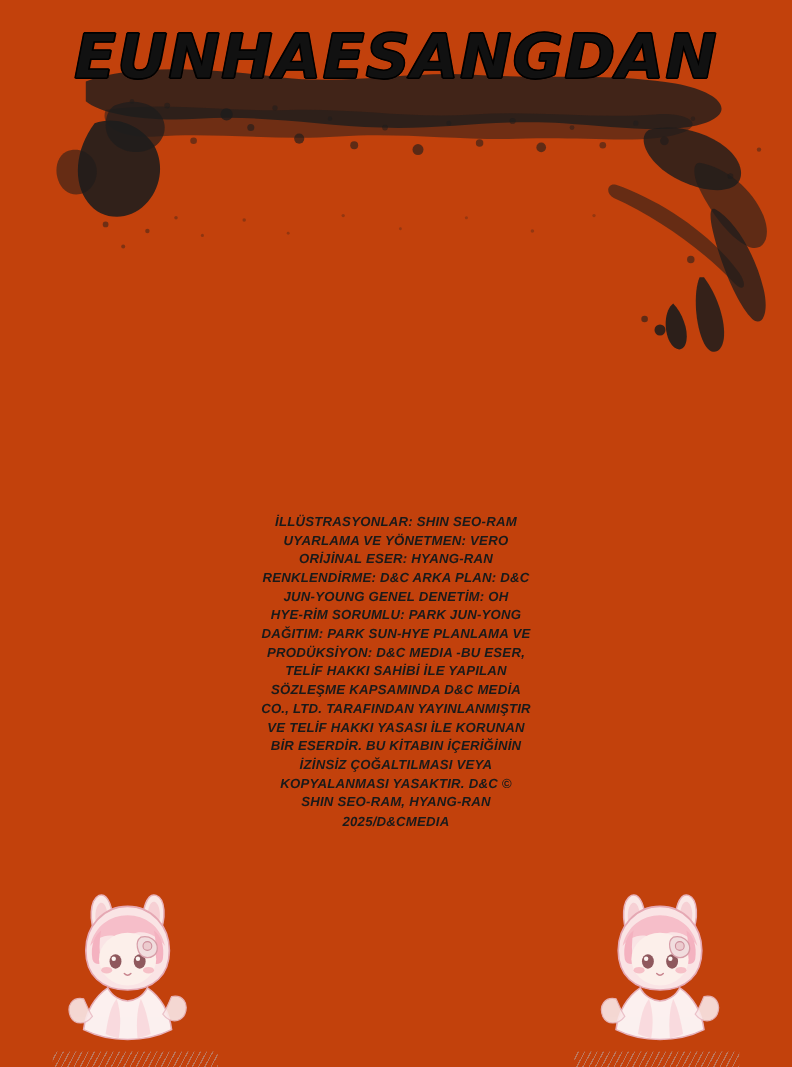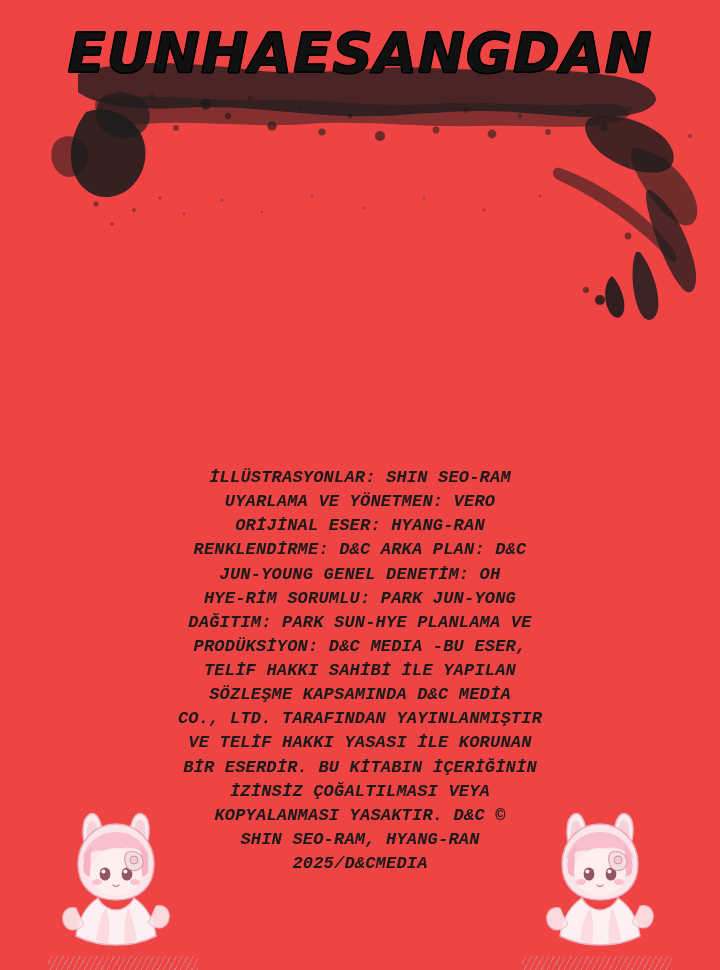--- a/index.html
+++ b/index.html
@@ -11,21 +11,21 @@
     width: 720px;
     height: 970px;
     position: relative;
     overflow: hidden;
     font-family: "DejaVu Sans", sans-serif;
   }
 
   .page {
     position: absolute;
     inset: 0;
-    background: #ef4444;
+    background: #c2410c;
   }
 
   
   .ink-wrap {
     position: absolute;
     left: 0;
     top: 0;
     width: 720px;
     height: 370px;
     pointer-events: none;
@@ -68,24 +68,24 @@
   }
 
   
   .credits {
     position: absolute;
     left: 50%;
     transform: translateX(-50%);
     top: 466px;
     width: 400px;
     text-align: center;
-    font-family: Liberation Mono, monospace;
+    font-family: Liberation Sans, sans-serif;
     font-weight: 700;
     font-style: italic;
-    font-size: 17px;
+    font-size: 12px;
     line-height: 1.42;
     color: #1a1a1a;
     letter-spacing: 0.2px;
     white-space: pre-line;
   }
 
   
   .chibi {
     position: absolute;
     width: 120px;

